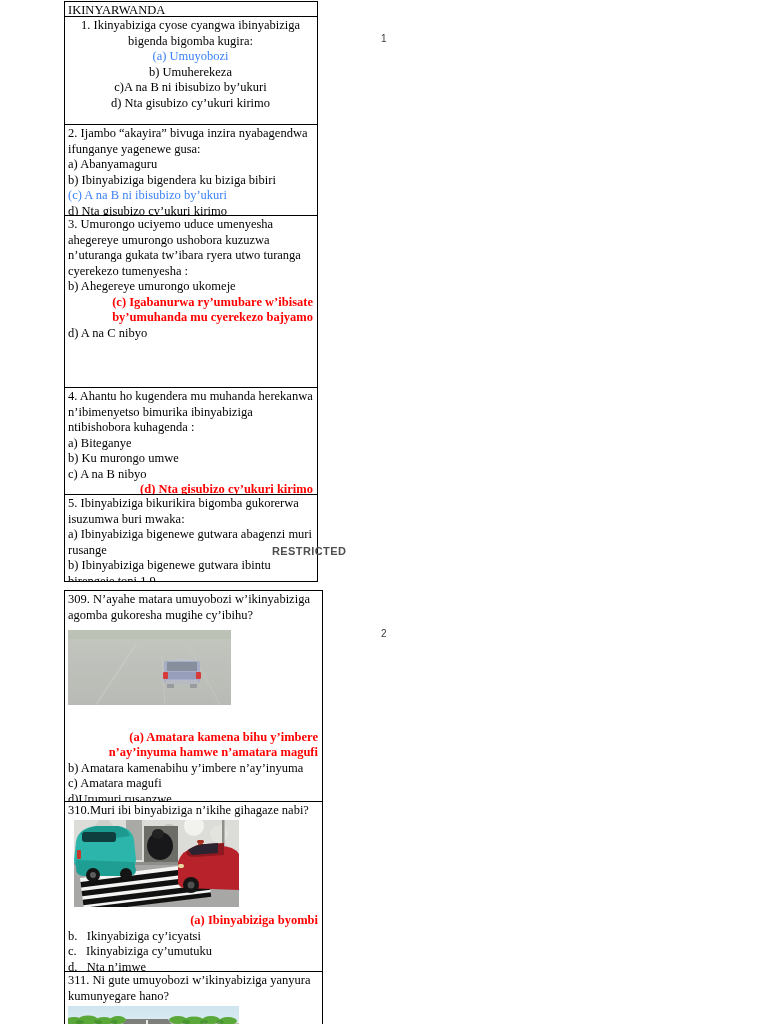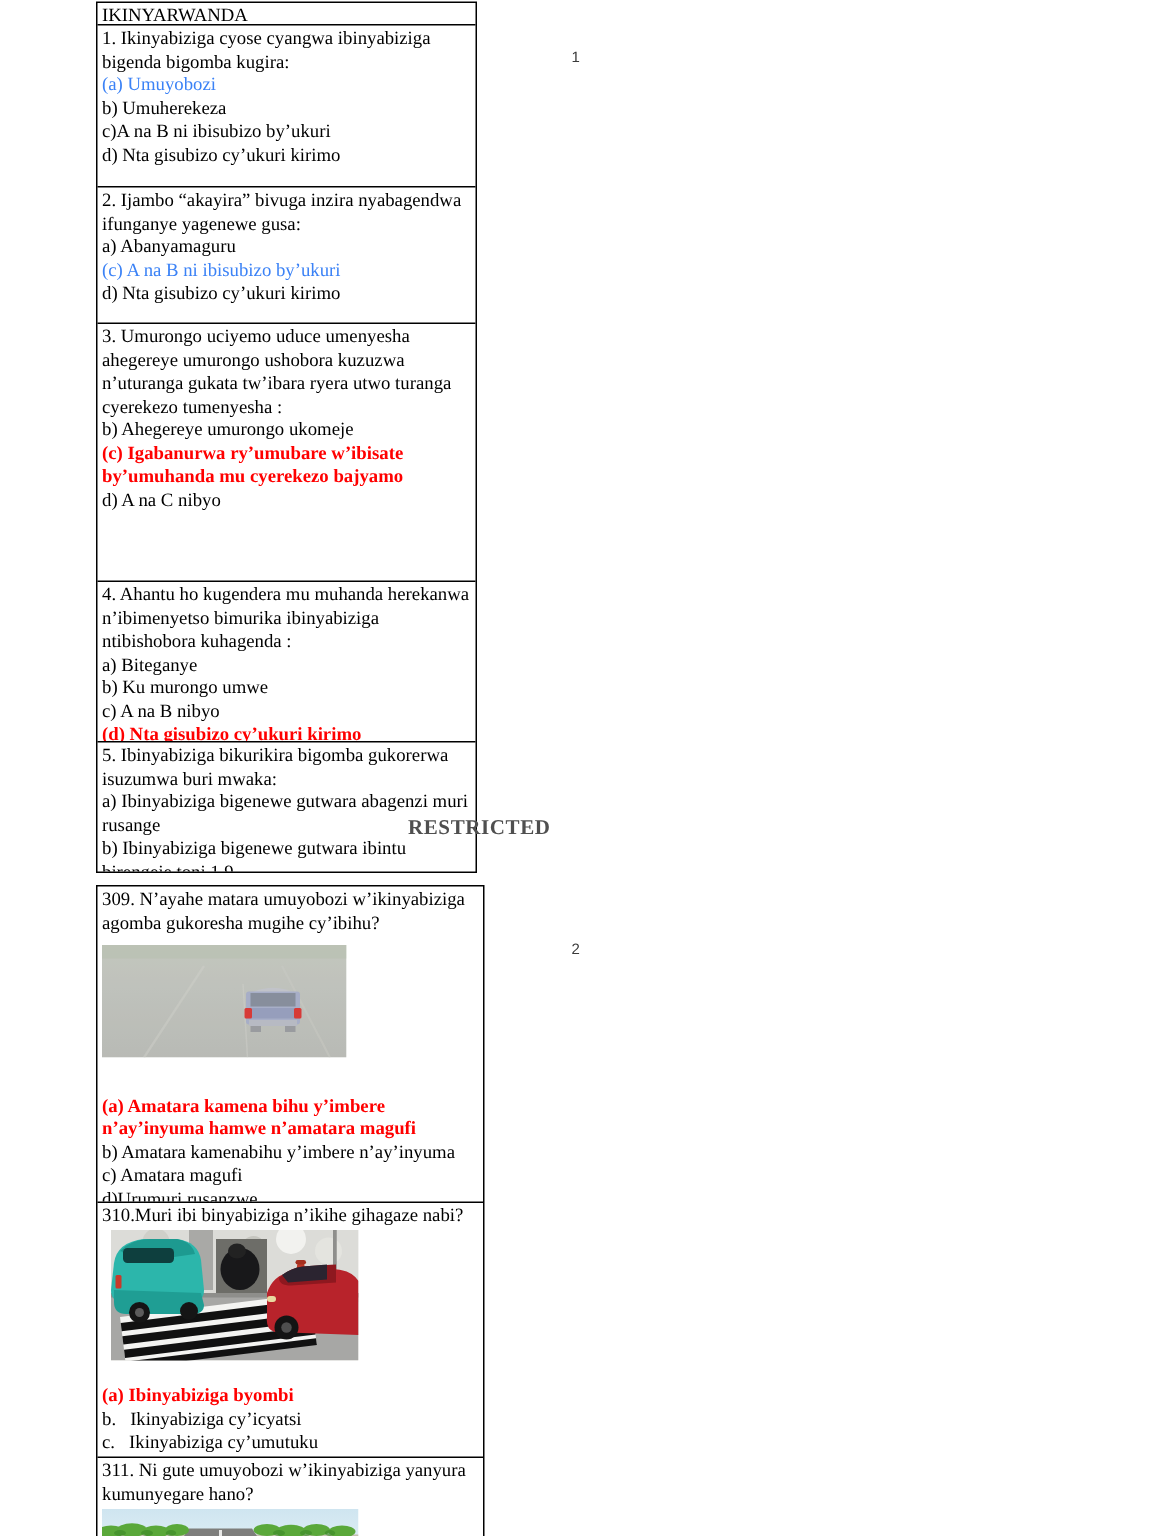--- a/index.html
+++ b/index.html
@@ -12,58 +12,59 @@
   }
   .qtable .row{
     box-sizing:border-box;border-top:1px solid #000;overflow:hidden;
     padding:1px 4px 0 3px;font-size:12.5px;line-height:15.5px;
   }
   .qtable .row:first-child{border-top:none;}
   .hdr{font-size:13px;line-height:13px;padding:0 0 0 3px;height:14px;overflow:hidden;}
   .q{white-space:normal;}
   .ans{white-space:normal;}
   .red{color:#3b82f6;}
-  .rb{color:#ff0000;font-weight:bold;}
+  .rb{color:#ff0000;font-weight:bold;text-align:right;}
   .imgbox{display:block;}
   .pagenum{
     position:absolute;font-family:"Liberation Sans", sans-serif;
     font-size:10px;color:#3a3a3a;
   }
   .watermark{
     position:absolute;left:272px;top:545px;z-index:5;
-    font-family:Liberation Serif, serif;font-size:14px;font-weight:bold;
+    font-family:Liberation Sans, sans-serif;font-size:11px;font-weight:bold;
     color:#4f4f4f;letter-spacing:0.4px;
   }
 </style>
 </head>
 <body>
 
 <div class="pagenum" style="left:381px;top:33px;">1</div>
 
 <div class="pagenum" style="left:381px;top:628px;">2</div>
 
 <div class="watermark">RESTRICTED</div>
 
 <div class="qtable" style="left:64px;top:1px;width:254px;">
 
   <div class="row hdr">
     <span style="font-weight:normal;">IKINYARWANDA</span>
   </div>
 
-  <div class="row" style="height:108px;">
+  <div class="row" style="height:108px;text-align:center;">
     <div class="q">1. Ikinyabiziga cyose cyangwa ibinyabiziga bigenda bigomba kugira:</div>
     <div class="ans red">(a) Umuyobozi</div>
     <div class="ans">b) Umuherekeza</div>
     <div class="ans">c)A na B ni ibisubizo by’ukuri</div>
     <div class="ans">d) Nta gisubizo cy’ukuri kirimo</div>
   </div>
 
   <div class="row" style="height:91px;">
     <div class="q">2. Ijambo “akayira” bivuga inzira nyabagendwa ifunganye yagenewe gusa:</div>
     <div class="ans">a) Abanyamaguru</div>
+    <div class="ans">b) Ibinyabiziga bigendera ku biziga bibiri</div>
     <div class="ans red">(c) A na B ni ibisubizo by’ukuri</div>
     <div class="ans">d) Nta gisubizo cy’ukuri kirimo</div>
   </div>
 
   <div class="row" style="height:172px;">
     <div class="q">3. Umurongo uciyemo uduce umenyesha ahegereye umurongo ushobora kuzuzwa n’uturanga gukata tw’ibara ryera utwo turanga cyerekezo tumenyesha :</div>
     <div class="ans">b) Ahegereye umurongo ukomeje</div>
     <div class="ans rb">(c) Igabanurwa ry’umubare w’ibisate by’umuhanda mu cyerekezo bajyamo</div>
     <div class="ans">d) A na C nibyo</div>
   </div>
@@ -171,21 +172,21 @@
         <g>
           <path d="M104,42 q4,-12 16,-14 l26,-2 q14,0 19,8 l0,36 -56,-2 q-6,-2 -5,-10 z" fill="#b8232b"></path>
           <path d="M112,32 q8,-8 20,-8 l18,-1 0,12 -30,2 q-8,0 -8,-5 z" fill="#8e181f"></path>
           <path d="M114,30 q8,-6 18,-6 l12,-1 0,10 -26,2 z" fill="#2b2430"></path>
           <circle cx="117" cy="65" r="8" fill="#141414"></circle>
           <circle cx="117" cy="65" r="3.5" fill="#4f4f4f"></circle>
           <rect x="104" y="44" width="6" height="4" rx="2" fill="#e8d9a0"></rect>
         </g>
       </svg>
     </div>
-    <div style="margin-top:12px;">
+    <div style="margin-top:2px;">
       <div class="ans rb">(a) Ibinyabiziga byombi</div>
       <div class="ans">b.&nbsp;&nbsp;&nbsp;Ikinyabiziga cy’icyatsi</div>
       <div class="ans">c.&nbsp;&nbsp;&nbsp;Ikinyabiziga cy’umutuku</div>
       <div class="ans">d.&nbsp;&nbsp;&nbsp;Nta n’imwe</div>
     </div>
   </div>
 
   <div class="row" style="height:62px;">
     <div class="q">311. Ni gute umuyobozi w’ikinyabiziga yanyura kumunyegare hano?</div>
     <div class="imgbox" style="margin:2px 0 0 0;">

